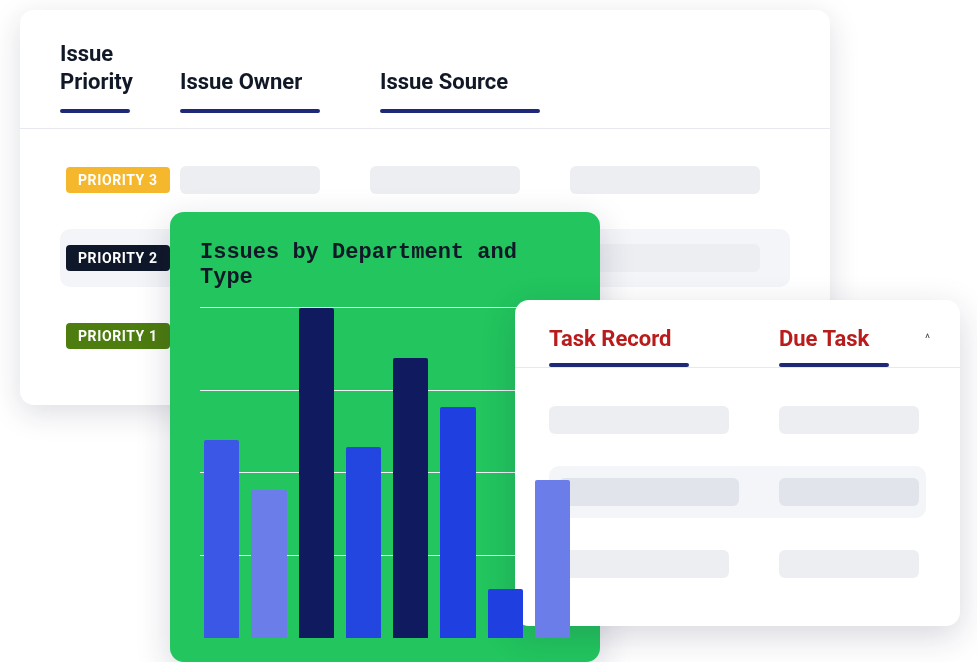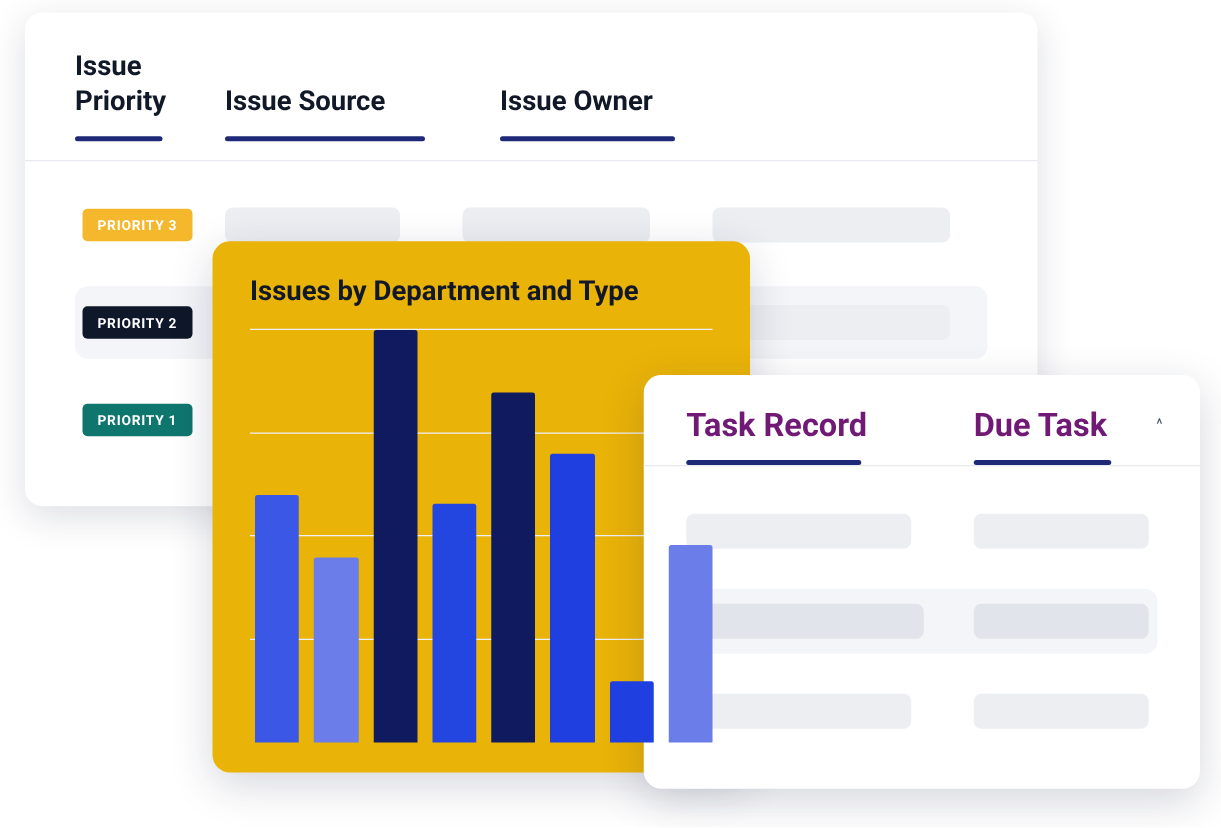--- a/index.html
+++ b/index.html
@@ -77,21 +77,21 @@
   .issue-row.highlight {
     background: #f4f5f8;
   }
   .priority-badge {
     display: inline-flex;
     align-items: center;
     justify-content: center;
     height: 26px;
     padding: 0 12px;
     border-radius: 4px;
-    font-size: 11px;
+    font-size: 14px;
     font-weight: 700;
     letter-spacing: 0.6px;
     color: #ffffff;
     white-space: nowrap;
     margin-left: 6px;
   }
   .placeholder {
     background: #eceef2;
     border-radius: 6px;
     height: 28px;
@@ -103,26 +103,27 @@
   .row-cell.source   { width: 220px; }
 
   .row-cell.dept  .placeholder { width: 140px; }
   .row-cell.owner .placeholder { width: 150px; }
   .row-cell.source .placeholder { width: 190px; }
 
   
   .chart-card {
     position: absolute;
     left: 170px;
-    top: 193px;
+    top: 212px;
     width: 430px;
-    background: #eab308;
+    background: #22c55e;
     border-radius: 14px;
     box-shadow: 0 10px 34px rgba(27, 31, 67, 0.18);
     padding: 28px 30px 24px 30px;
+    font-family: Liberation Mono, monospace;
   }
   .chart-title {
     font-size: 22px;
     font-weight: 700;
     color: #111827;
     margin-bottom: 18px;
   }
   .chart-area {
     position: relative;
     height: 330px;
@@ -155,23 +156,23 @@
     box-shadow: 0 10px 34px rgba(27, 31, 67, 0.18);
     padding: 26px 34px 36px 34px;
   }
   .task-header {
     display: flex;
     align-items: flex-end;
   }
   .task-col-record { width: 230px; }
   .task-col-due    { flex: 1; position: relative; }
   .task-col-header {
-    font-size: 26px;
+    font-size: 22px;
     font-weight: 700;
-    color: #701a75;
+    color: #b91c1c;
     padding-bottom: 12px;
   }
   .task-col-record .underline-bar { width: 140px; }
   .task-col-due    .underline-bar { width: 110px; }
   .sort-caret {
     position: absolute;
     right: -4px;
     top: 6px;
     font-size: 12px;
     color: #4b5563;
@@ -206,26 +207,26 @@
 </style>
 </head>
 <body>
 
 <div class="issues-card">
   <div class="issues-header">
     <div class="col col-priority">
       <div class="col-header">Issue Priority</div>
       <div class="underline-bar"></div>
     </div>
+    <div class="col col-owner">
+      <div class="col-header">Issue Owner</div>
+      <div class="underline-bar"></div>
+    </div>
     <div class="col col-source">
       <div class="col-header">Issue Source</div>
-      <div class="underline-bar"></div>
-    </div>
-    <div class="col col-owner">
-      <div class="col-header">Issue Owner</div>
       <div class="underline-bar"></div>
     </div>
   </div>
   <div class="header-divider"></div>
 
   <div class="issues-body">
 
   <div class="issue-row">
         <div class="row-cell priority">
           <span class="priority-badge" style="background: rgb(245, 183, 43);">PRIORITY 3</span>
@@ -249,21 +250,21 @@
         </div>
         <div class="row-cell owner">
           <div class="placeholder"></div>
         </div>
         <div class="row-cell source">
           <div class="placeholder"></div>
         </div>
       </div>
       <div class="issue-row">
         <div class="row-cell priority">
-          <span class="priority-badge" style="background: #0f766e;">PRIORITY 1</span>
+          <span class="priority-badge" style="background: #4d7c0f;">PRIORITY 1</span>
         </div>
         <div class="row-cell dept">
           <div class="placeholder"></div>
         </div>
         <div class="row-cell owner">
           <div class="placeholder"></div>
         </div>
         <div class="row-cell source">
           <div class="placeholder"></div>
         </div>

